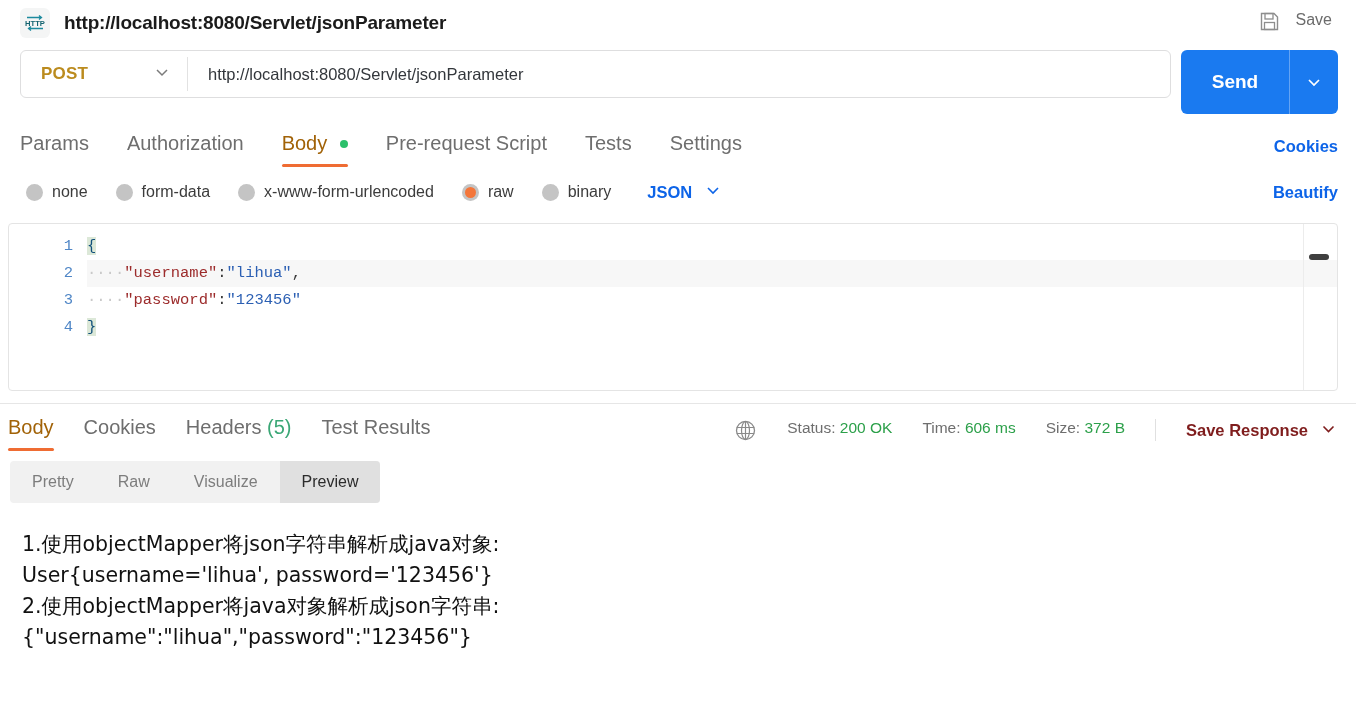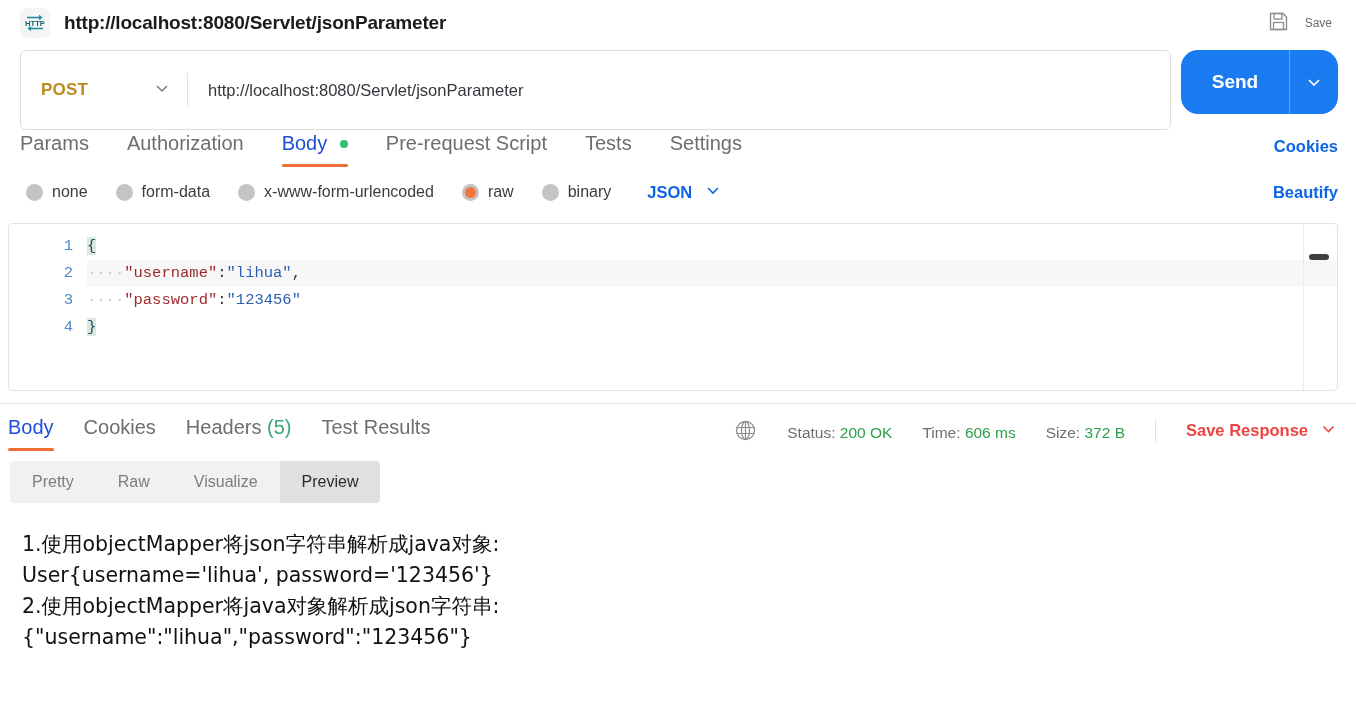--- a/index.html
+++ b/index.html
@@ -28,42 +28,42 @@
   }
   .page-title {
     font-size: 19px;
     font-weight: bold;
     color: #1b1b1b;
     letter-spacing: -0.2px;
     white-space: nowrap;
   }
   .titlebar-spacer { flex: 1 1 auto; }
   .save-btn {
-    display: flex; align-items: center; gap: 16px;
-    font-size: 12px; color: #6b6b6b;
+    display: flex; align-items: flex-start; gap: 16px;
+    font-size: 16px; color: #6b6b6b;
     cursor: pointer;
     padding: 4px 8px;
   }
 
   
   .url-row {
     display: flex;
     align-items: stretch;
     padding: 0 18px 0 20px;
     height: 68px;
     margin-top: 4px;
   }
   .url-box {
     flex: 1 1 auto;
     display: flex;
     align-items: center;
     border: 1px solid #dededf;
     border-radius: 6px;
     background: #fff;
-    height: 80px;
+    height: 48px;
   }
   .method-select {
     display: flex; align-items: center;
     width: 166px;
     height: 100%;
     padding-left: 20px;
     cursor: pointer;
     position: relative;
   }
   .method-label {
@@ -82,21 +82,21 @@
     font-family: "Liberation Sans", sans-serif;
     font-size: 16.5px;
     color: #33373c;
     padding: 0 20px;
     background: transparent;
     height: 100%;
   }
   .send-group {
     display: flex;
     margin-left: 10px;
-    border-radius: 17px;
+    border-radius: 6px;
     overflow: hidden;
     height: 64px;
     background: #1a7af0;
   }
   .send-btn {
     display: flex; align-items: center; justify-content: center;
     width: 108px;
     color: #fff; font-size: 19px; font-weight: bold;
     cursor: pointer;
     border: none; background: transparent;
@@ -118,21 +118,21 @@
   }
   .tab {
     position: relative;
     font-size: 20px;
     color: #6e6e6e;
     padding: 10px 0 16px 0;
     margin-right: 38px;
     cursor: pointer;
     white-space: nowrap;
   }
-  .tab.active { color: #1d4ed8; }
+  .tab.active { color: #a16207; }
   .tab.active::after {
     content: "";
     position: absolute;
     left: 0; right: 0; bottom: 4px;
     height: 3px; border-radius: 2px;
     background: #ef6c33;
   }
   .tab .count { color: #3ba776; }
   .tab .dot {
     display: inline-block;
@@ -245,30 +245,30 @@
     margin-top: 12px;
   }
   .resp-tabs {
     display: flex;
     align-items: center;
     padding: 0 18px 0 8px;
     height: 52px;
   }
   .resp-tabs .tab { margin-right: 30px; }
   .status-group {
-    display: flex; align-items: flex-end; gap: 30px;
+    display: flex; align-items: flex-start; gap: 30px;
     white-space: nowrap;
   }
   .status-item { font-size: 15.5px; color: #6e6e6e; }
   .status-item .val { color: #2ca04a; }
   .status-sep { width: 1px; height: 22px; background: #e0e0e0; }
   .globe-icon { display: flex; align-items: center; color: #8a8a8a; }
   .save-resp {
     display: flex; align-items: center; gap: 11px;
-    color: #ef4444; font-size: 16.5px; font-weight: bold;
+    color: #7f1d1d; font-size: 16.5px; font-weight: bold;
     cursor: pointer;
   }
 
   
   .view-toggle {
     display: inline-flex;
     margin: 5px 0 0 10px;
     background: #f1f1f1;
     border-radius: 4px;
     overflow: hidden;

